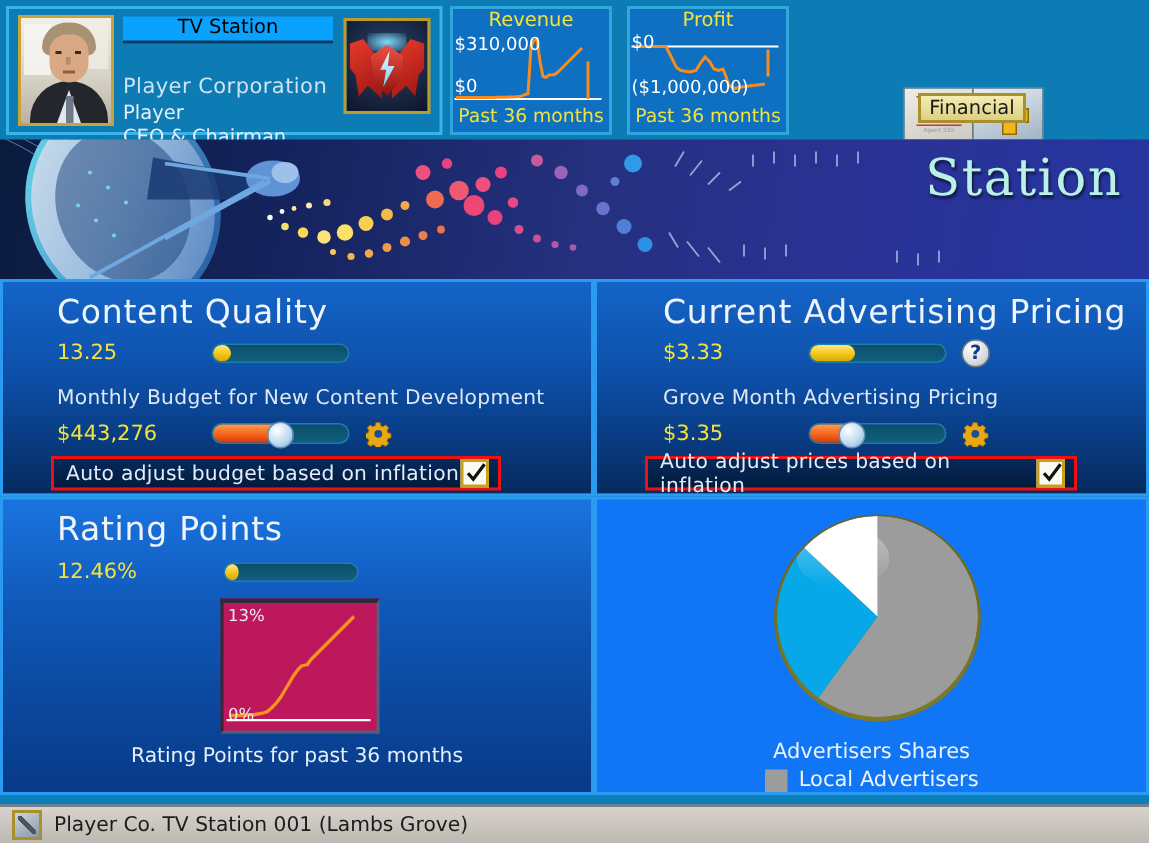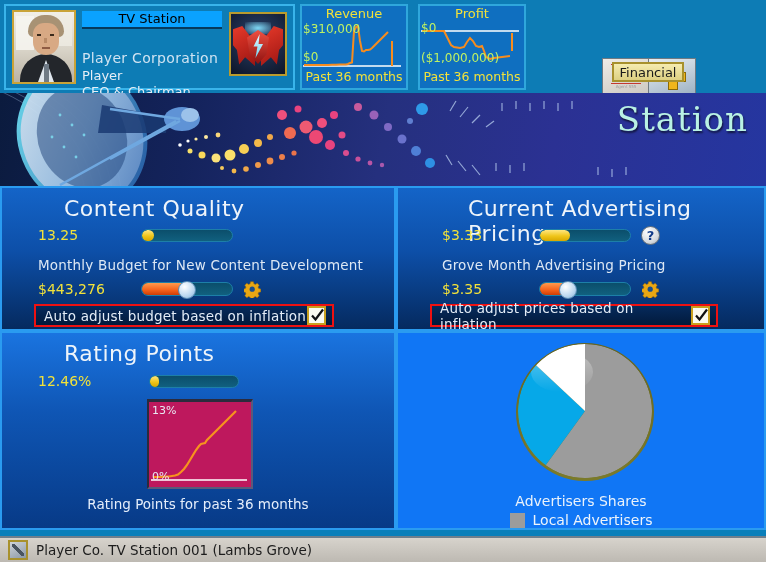--- a/index.html
+++ b/index.html
@@ -81,21 +81,21 @@
 
   
   .mini {
     position:absolute; top:4px; width:108px; height:86px;
     border:2px solid #2fa7dc; background:#0f6fc0;
     padding:0;
   }
   .mini-title { color:#f2e23a; font-size:13px; text-align:center; line-height:15px; }
   .mini-canvas { position:relative; width:100%; height:48px; }
   .mini-foot { color:#f2e23a; font-size:12.5px; text-align:center; line-height:15px; }
-  .mini-lab { position:absolute; color:#bef264; font-size:12px; z-index:3; white-space:nowrap; }
+  .mini-lab { position:absolute; color:#ffffff; font-size:12px; z-index:3; white-space:nowrap; }
 
   
   .icons-area { position:absolute; left:536px; top:4px; width:226px; height:86px; }
   .icon-btn {
     position:absolute; width:48px; height:36px; border:1px solid #6f7a82;margin-top:40px;
   }
   .forsale {
     left:66px; top:14px;
     background:linear-gradient(160deg,#efece7,#cdc9c2);
     display:flex; flex-direction:column; align-items:center; justify-content:center;
@@ -142,21 +142,21 @@
   .panel { position:absolute; border:2px solid #2a9bf0; }
   .p-tl { left:0; top:186px; width:396px; height:145px;
           background:linear-gradient(180deg,#1464c8 0%,#0d4fa8 45%,#052a5f 100%); }
   .p-tr { left:396px; top:186px; width:370px; height:145px;
           background:linear-gradient(180deg,#1464c8 0%,#0d4fa8 45%,#052a5f 100%); }
   .p-bl { left:0; top:331px; width:396px; height:199px;
           background:linear-gradient(180deg,#1a74e0 0%,#0f56b5 40%,#073a87 100%); }
   .p-br { left:396px; top:331px; width:370px; height:199px;
           background:#1076f5; }
 
-  .ptitle { color:#eef4fa; font-size:22px; font-weight:400; letter-spacing:.5px;margin-left:26px; }
+  .ptitle { color:#eef4fa; font-size:22px; font-weight:400; letter-spacing:.5px; }
   .pval { color:#f2e23a; font-size:14px; }
   .plabel { color:#dde8f4; font-size:13.5px; letter-spacing:.2px; }
 
   
   .meter {
     height:13px; border-radius:7px;
     background:linear-gradient(180deg,#0b4e6b,#11607f);
     border:1px solid #1d7fa8; position:relative; overflow:hidden;
   }
   .meter-fill {

